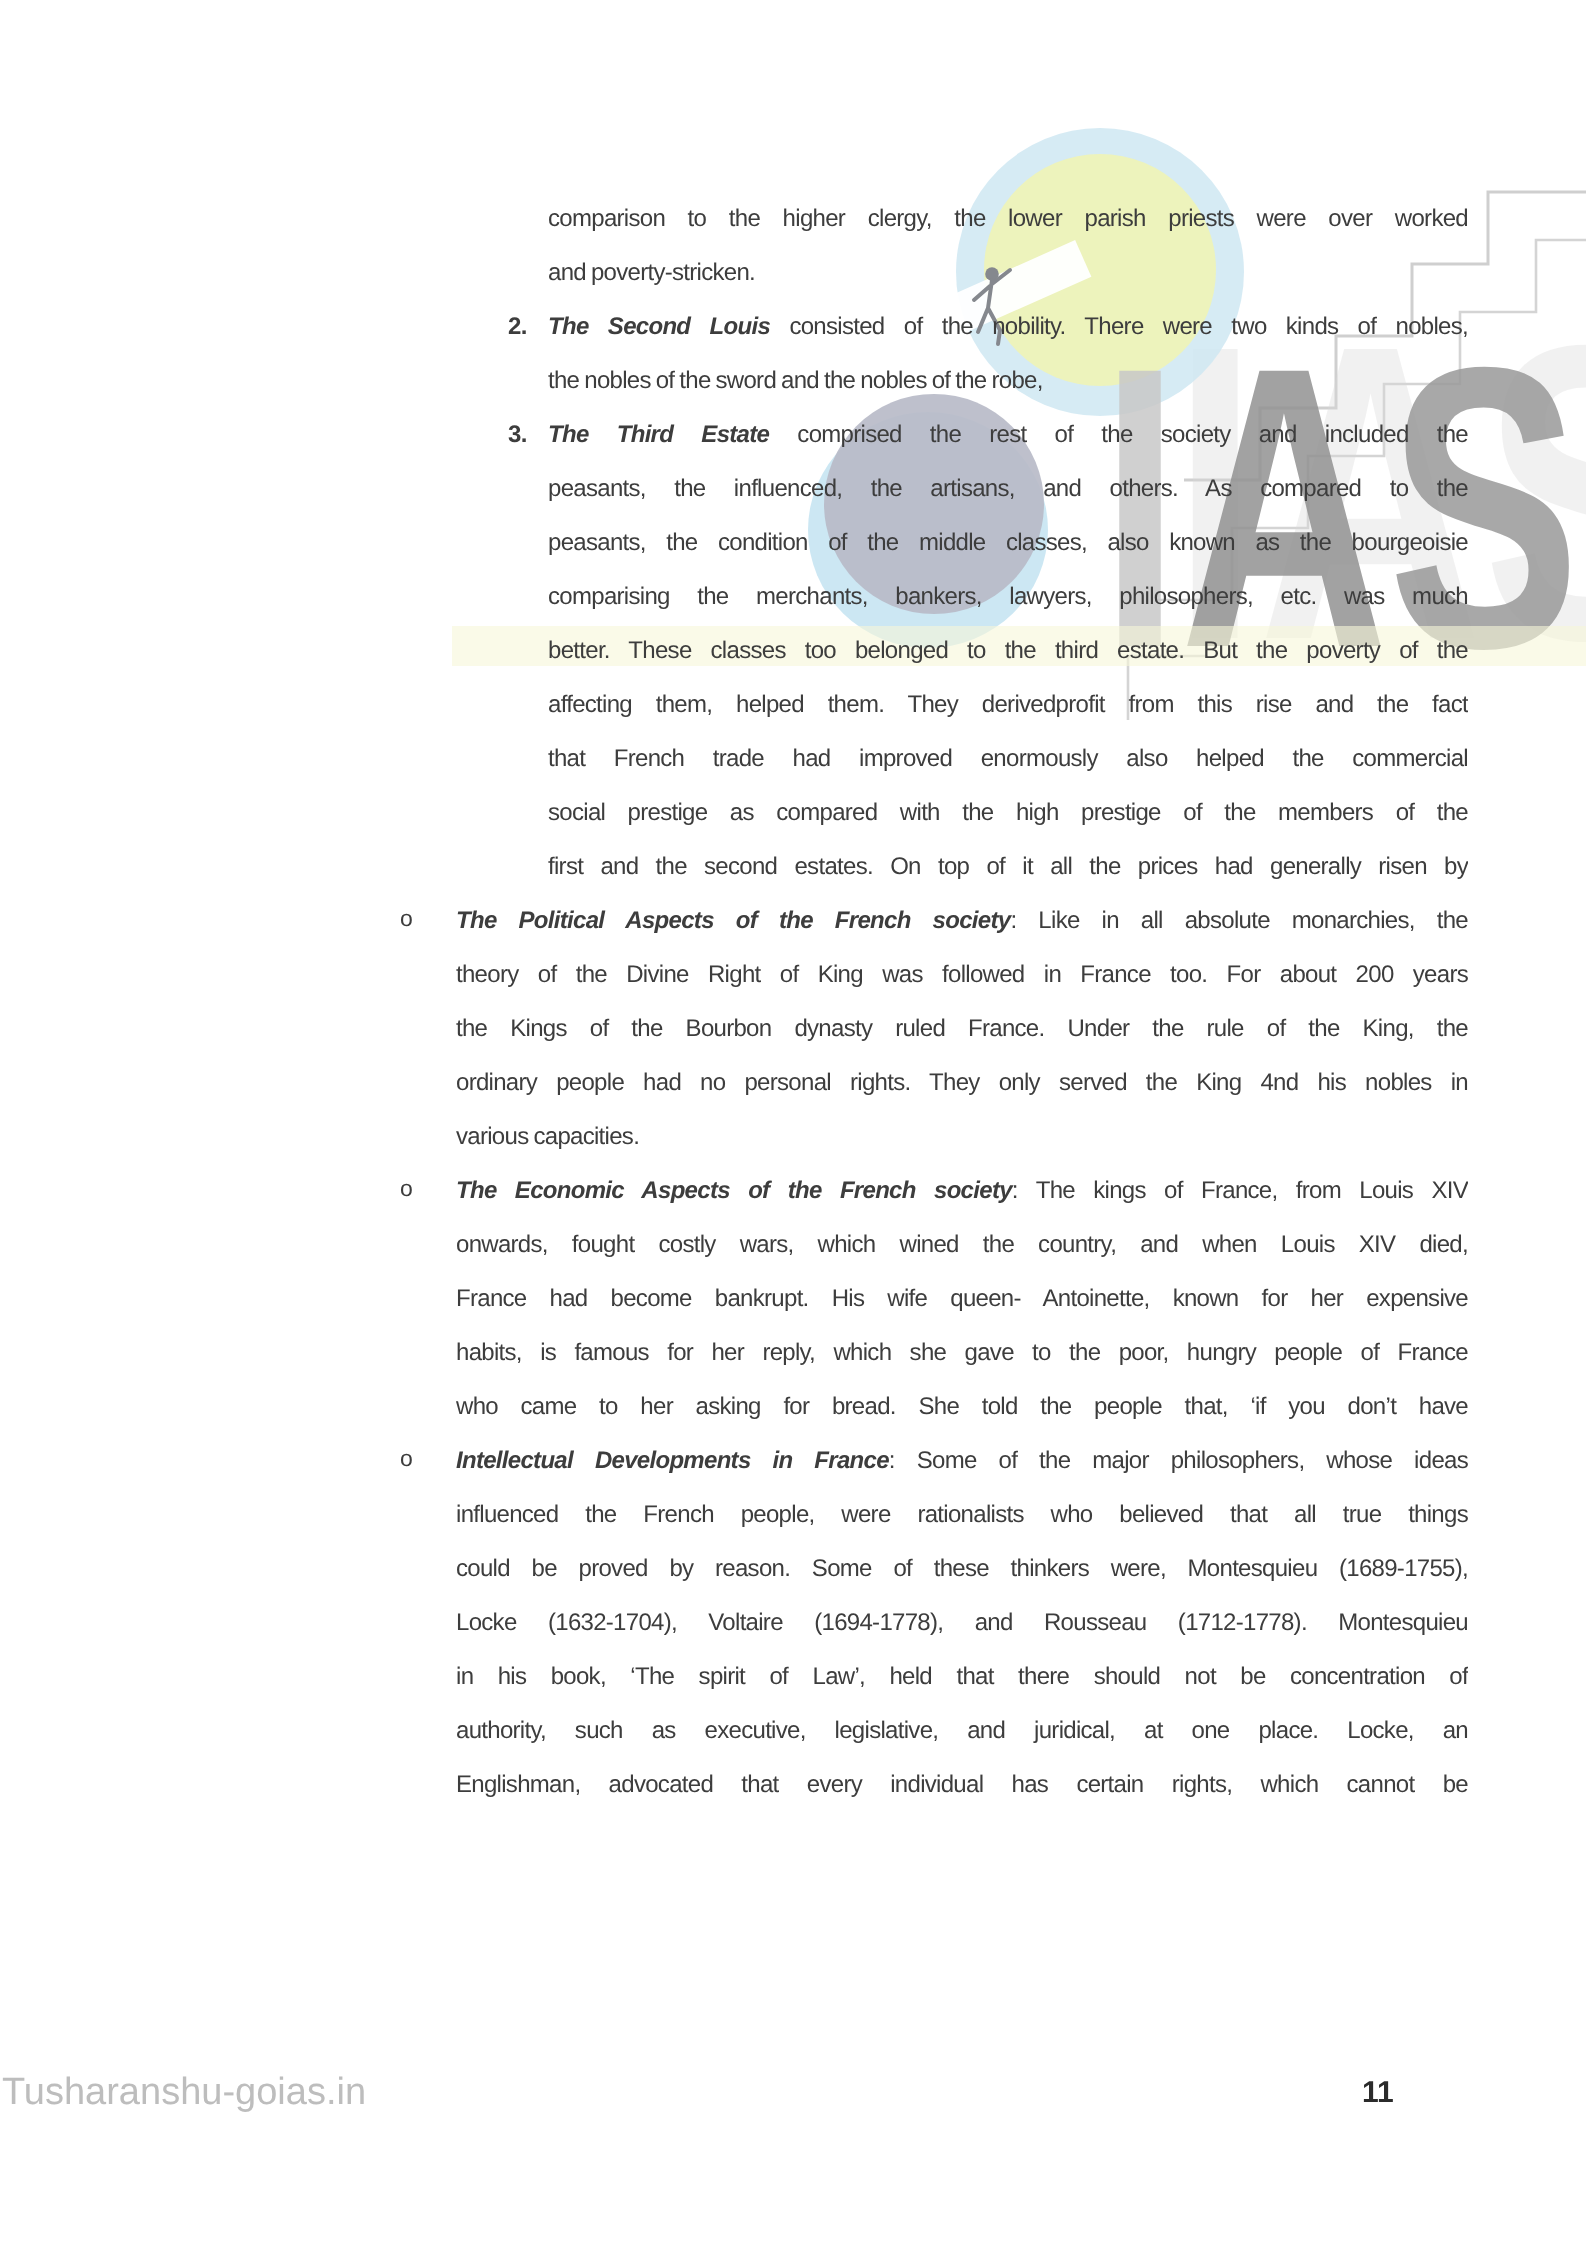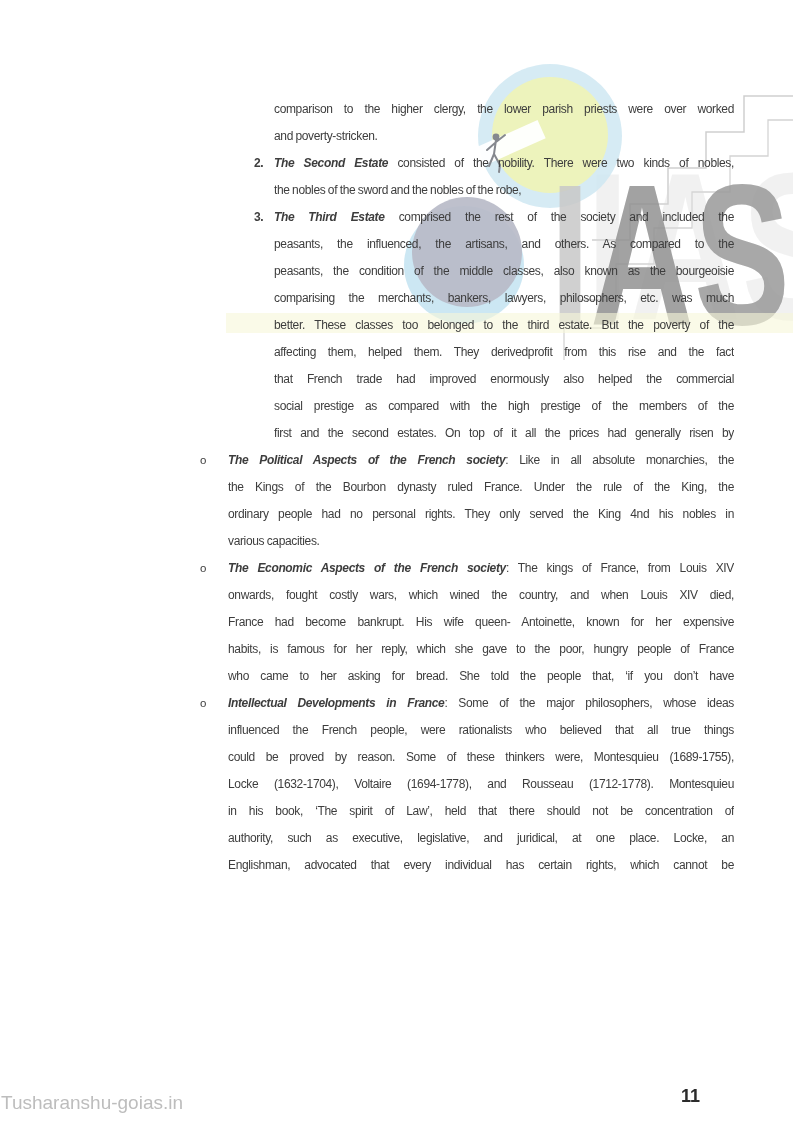--- a/index.html
+++ b/index.html
@@ -33,22 +33,22 @@
   .blk .marker{position:absolute;left:0;top:0;height:27px;line-height:27px;font-weight:bold;}
   .blk.bullet .marker{font-weight:normal;font-size:11.5px;}
   .blk.numbered{margin-left:218px;width:480px;}
   .blk.numbered .ln{margin-left:20px;width:460px;}
   .blk.bullet{margin-left:164px;width:534px;}
   .blk.bullet .ln{margin-left:28px;width:506px;}
   .ln{height:27px;line-height:27px;overflow:hidden;text-align:justify;text-align-last:justify;}
   .ln.last{text-align-last:left;}
   .bi{font-weight:bold;font-style:italic;}
   
-  .pagenum{position:absolute;left:681px;top:1038px;z-index:2;font-weight:bold;font-size:18px;color:#2b2b2b;margin-top:48px;}
-  .footer{position:absolute;left:1px;top:1092px;z-index:2;font-size:19px;color:#bdbdbd;}
+  .pagenum{position:absolute;left:681px;top:1038px;z-index:2;font-weight:bold;font-size:15px;color:#2b2b2b;}
+  .footer{position:absolute;left:1px;top:1036px;z-index:2;font-size:19px;color:#bdbdbd;}
 </style>
 </head>
 <body>
 
 <div class="page">
 
   <div class="wm">
     <svg class="stairs-svg" width="253" height="320">
       <path d="M 253 36 L 204 36 L 204 72 L 166 72 L 166 108 L 128 108 L 128 144 L 90 144 L 90 180 L 52 180" fill="none" stroke="#cfcfcf" stroke-width="1.5"></path>
       <path d="M 253 60 L 228 60 L 228 96 L 190 96 L 190 132 L 152 132 L 152 168 L 114 168 L 114 204 L 76 204 L 76 240 L 38 240" fill="none" stroke="#d4d4d4" stroke-width="1.3"></path>
@@ -70,38 +70,39 @@
     <div class="band-yellow"></div>
   </div>
 
   <div class="doc">
       <div class="blk numbered">
         <div class="ln"><span>comparison to the higher clergy, the lower parish priests were over worked</span></div>
         <div class="ln last"><span>and poverty-stricken.</span></div>
       </div>
       <div class="blk numbered">
         <span class="marker">2.</span>
-        <div class="ln"><span class="bi">The Second Estate</span><span> consisted of the nobility. There were two kinds of nobles,</span></div>
+        <div class="ln"><span class="bi">The Second Louis</span><span> consisted of the nobility. There were two kinds of nobles,</span></div>
         <div class="ln last"><span>the nobles of the sword and the nobles of the robe,</span></div>
       </div>
       <div class="blk numbered">
         <span class="marker">3.</span>
         <div class="ln"><span class="bi">The Third Estate</span><span> comprised the rest of the society and included the</span></div>
         <div class="ln"><span>peasants, the influenced, the artisans, and others. As compared to the</span></div>
         <div class="ln"><span>peasants, the condition of the middle classes, also known as the bourgeoisie</span></div>
         <div class="ln"><span>comparising the merchants, bankers, lawyers, philosophers, etc. was much</span></div>
         <div class="ln"><span>better. These classes too belonged to the third estate. But the poverty of the</span></div>
         <div class="ln"><span>affecting them, helped them. They derivedprofit from this rise and the fact</span></div>
         <div class="ln"><span>that French trade had improved enormously also helped the commercial</span></div>
         <div class="ln"><span>social prestige as compared with the high prestige of the members of the</span></div>
         <div class="ln"><span>first and the second estates. On top of it all the prices had generally risen by</span></div>
       </div>
       <div class="blk bullet">
         <span class="marker">o</span>
         <div class="ln"><span class="bi">The Political Aspects of the French society</span><span>: Like in all absolute monarchies, the</span></div>
+        <div class="ln"><span>theory of the Divine Right of King was followed in France too. For about 200 years</span></div>
         <div class="ln"><span>the Kings of the Bourbon dynasty ruled France. Under the rule of the King, the</span></div>
         <div class="ln"><span>ordinary people had no personal rights. They only served the King 4nd his nobles in</span></div>
         <div class="ln last"><span>various capacities.</span></div>
       </div>
       <div class="blk bullet">
         <span class="marker">o</span>
         <div class="ln"><span class="bi">The Economic Aspects of the French society</span><span>: The kings of France, from Louis XIV</span></div>
         <div class="ln"><span>onwards, fought costly wars, which wined the country, and when Louis XIV died,</span></div>
         <div class="ln"><span>France had become bankrupt. His wife queen- Antoinette, known for her expensive</span></div>
         <div class="ln"><span>habits, is famous for her reply, which she gave to the poor, hungry people of France</span></div>

